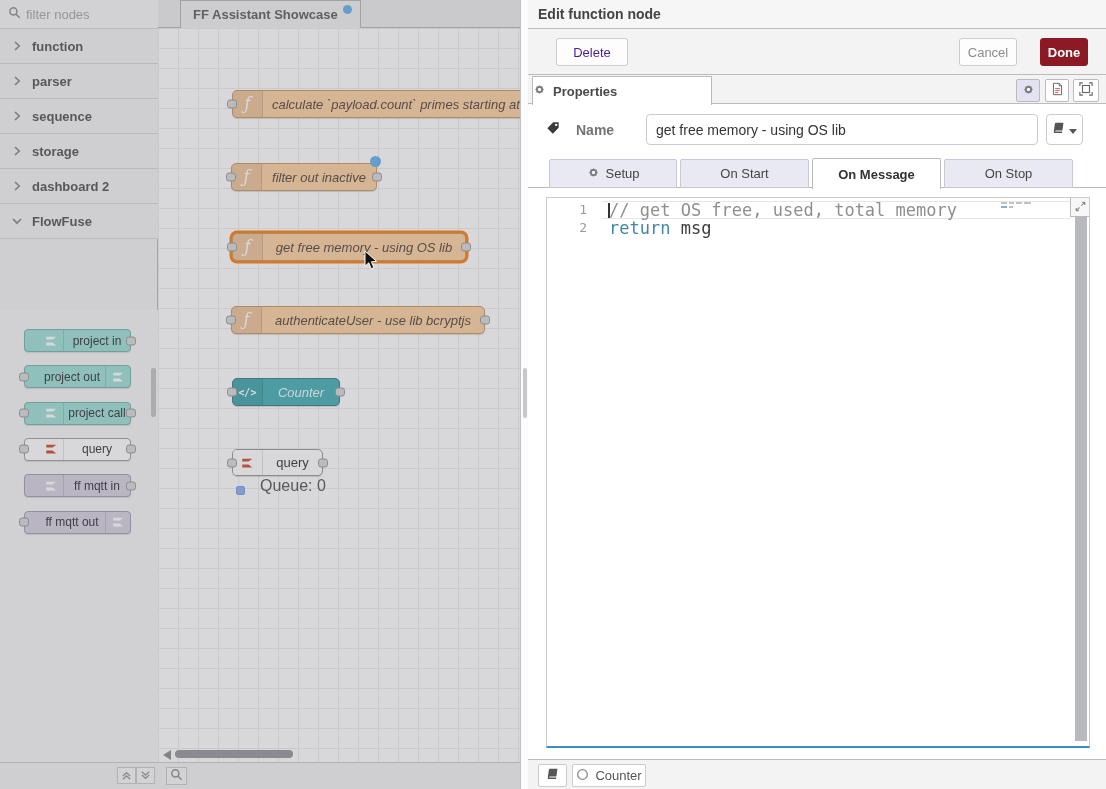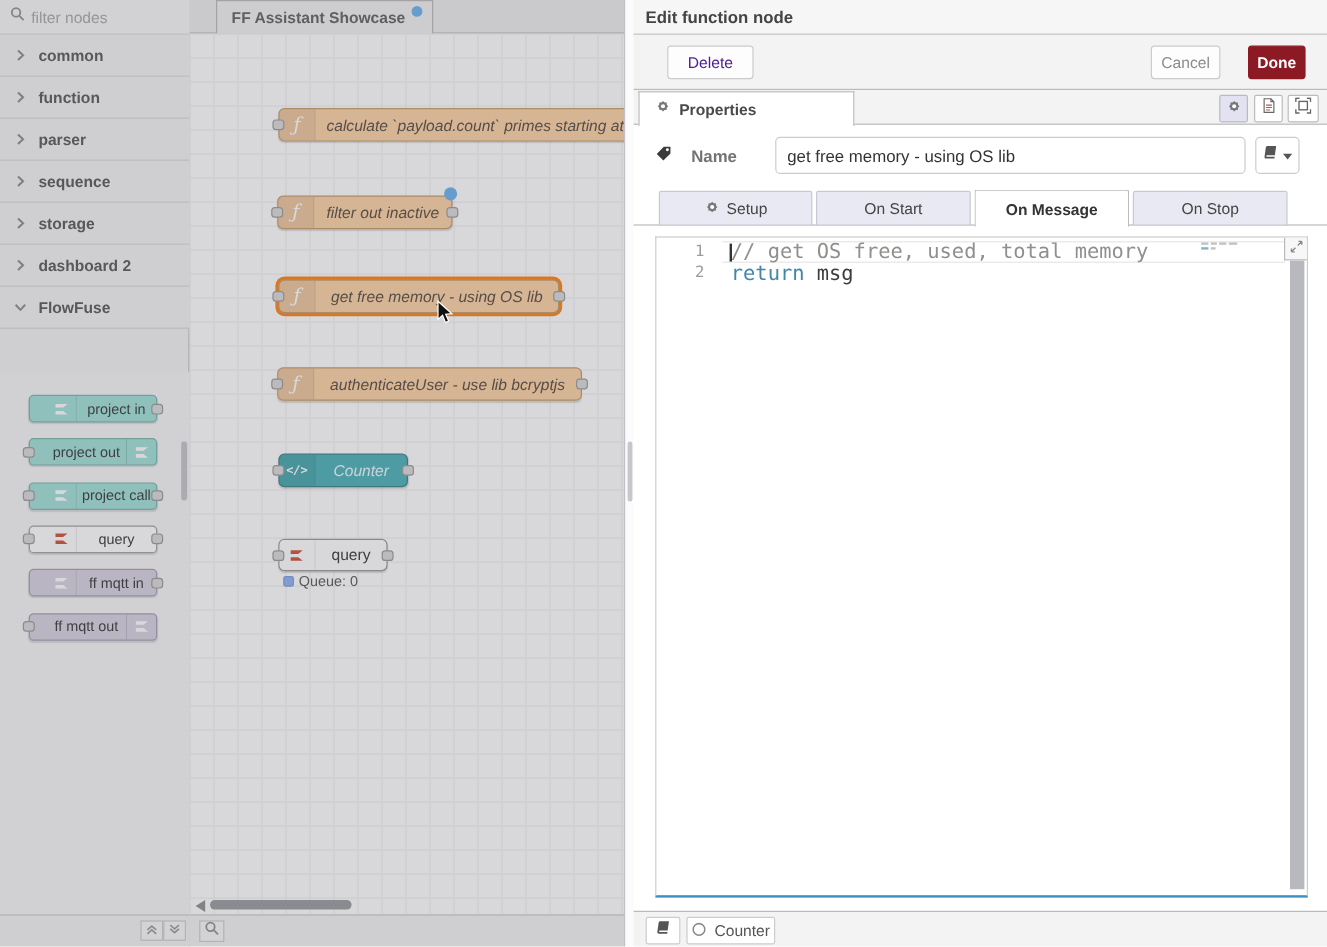--- a/index.html
+++ b/index.html
@@ -47,21 +47,21 @@
   .cnode .nicon { width:30px; display:flex; align-items:center; justify-content:center; background:rgba(0,0,0,0.06); border-right:1px solid rgba(0,0,0,0.12); border-radius:4px 0 0 4px; }
   .cnode .nlabel { flex:1; display:flex; align-items:center; justify-content:center; padding:0 9px; white-space:nowrap; overflow:hidden; }
   .cnode.function { background:var(--function-node); border:1px solid #c49a64; color:#53463a; font-style:italic; }
   .cnode.template { background:var(--template-node); border:1px solid #357f85; color:#eef9f9; font-style:italic; }
   .cnode.query { background:#fff; border:1px solid #999; color:#333; height:27px; }
   .cnode.selected { box-shadow:0 0 0 2.5px var(--selected-outline); }
   .cnode.clipped .nlabel { justify-content:flex-start; }
   .cnode .fn-glyph { font-family:"DejaVu Serif", serif; font-style:italic; font-size:16px; color:#fff; line-height:1; }
   .cnode .tpl-glyph { font-family:"DejaVu Sans Mono", monospace; font-weight:bold; font-size:10px; color:#fff; }
   .cnode .changed-dot { position:absolute; right:-5px; top:-8px; width:11px; height:11px; border-radius:50%; background:var(--modified-dot); }
-  .node-status { position:absolute; display:flex; align-items:center; gap:4px; font-size:12px; color:#555; }
+  .node-status { position:absolute; display:flex; align-items:flex-end; gap:15px; font-size:16px; color:#555; }
   .node-status .status-square { width:9px; height:9px; border-radius:2px; background:var(--status-dot); border:1px solid #7d9bd8; }
   #h-scroll-arrow { position:absolute; left:5px; top:750px; width:0; height:0; border-top:5px solid transparent; border-bottom:5px solid transparent; border-right:8px solid #8d8d8d; cursor:pointer; }
   #h-scroll-thumb { position:absolute; left:17px; top:750px; width:118px; height:8px; border-radius:4px; background:#97979d; cursor:pointer; }
   #canvas-footer { position:absolute; left:0; top:762px; width:362px; height:27px; background:#f3f3f3; border-top:1px solid #ccc; }
   #canvas-zoom-search { position:absolute; left:8px; top:4px; width:21px; height:18px; background:#f9f9f9; border:1px solid #ccc; display:flex; align-items:center; justify-content:center; cursor:pointer; }
 
   #dim-overlay { position:absolute; left:0; top:0; width:520px; height:789px; background:rgba(100,100,110,0.25); z-index:50; pointer-events:none; }
   #mouse-cursor { position:absolute; left:364px; top:250px; z-index:60; pointer-events:none; }
 
   
@@ -70,21 +70,21 @@
   #tray-resize .nub { position:absolute; left:2px; top:368px; width:4px; height:50px; background:#c6c6cb; border-radius:2px; }
   #tray-panel { position:absolute; left:8px; top:0; width:578px; height:789px; background:#fff; }
   #tray-header { position:absolute; left:0; top:0; width:578px; height:29px; background:#f6f6f6; border-bottom:1px solid #bbb; display:flex; align-items:center; padding-left:10px; }
   #tray-header .tray-title { font-size:14px; font-weight:bold; color:#444; }
   #tray-toolbar { position:absolute; left:0; top:29px; width:578px; height:46px; background:#f3f3f3; border-bottom:1px solid #bbb; }
   .btn { position:absolute; top:9px; height:28px; border:1px solid #ccc; border-radius:3px; background:#fdfdfd; font-size:13px; display:flex; align-items:center; justify-content:center; cursor:pointer; font-family:"Liberation Sans",sans-serif; }
   #btn-delete { left:28px; width:72px; color:#4c1d95; }
   #btn-cancel { left:431px; width:58px; color:#8c8c8c; }
   #btn-done { left:512px; width:48px; background:var(--done-button); border-color:var(--done-button); color:#fff; font-weight:bold; }
   #tray-tabbar { position:absolute; left:0; top:75px; width:578px; height:29px; background:#f3f3f3; border-bottom:1px solid #bbb; }
-  #properties-tab { position:absolute; left:4px; top:1px; width:180px; height:29px; background:#fff; border:1px solid #bbb; border-bottom:none; display:flex; align-items:center; gap:7px; padding-left:13px; z-index:2; cursor:pointer; }
+  #properties-tab { position:absolute; left:4px; top:1px; width:180px; height:29px; background:#fff; border:1px solid #bbb; border-bottom:none; display:flex; align-items:center; gap:7px; padding-left:0; z-index:2; cursor:pointer; }
   #properties-tab span.lbl { font-size:13px; font-weight:bold; color:#4a4a4a; }
   .mini-btn { position:absolute; top:4px; height:23px; border:1px solid #bbb; border-radius:2px; background:#fff; display:flex; align-items:center; justify-content:center; cursor:pointer; }
   #btn-edit-props { left:488px; width:24px; background:#e2e2f2; }
   #btn-edit-desc { left:517px; width:24px; }
   #btn-edit-appearance { left:545px; width:26px; }
   #name-row { position:absolute; left:0; top:106px; width:578px; height:48px; }
   #name-label { position:absolute; left:18px; top:15px; display:flex; align-items:flex-end; gap:16px; font-size:14px; font-weight:bold; color:#737373; }
   #name-input { position:absolute; left:118px; top:8px; width:392px; height:31px; border:1px solid #ccc; border-radius:4px; padding:0 9px; font-size:14px; color:#333; font-family:"Liberation Sans",sans-serif; outline:none; }
   #name-lib-btn { position:absolute; left:518px; top:8px; width:37px; height:31px; border:1px solid #ccc; border-radius:4px; background:#fff; display:flex; align-items:center; justify-content:center; gap:4px; cursor:pointer; }
   #func-tabs { position:absolute; left:0; top:158px; width:578px; height:30px; }
@@ -125,28 +125,20 @@
             </svg></span>
         <input placeholder="filter nodes" style="">
       </div>
       <div id="palette-cats">
           <div class="pcat">
             <span class="chev">
               <svg width="10" height="10" viewBox="0 0 10 10" fill="none" stroke="#8a8a8a" stroke-width="1.7">
                 <path d="M3 1 L7.2 5 L3 9"></path>
               </svg>
             </span>
-            <span class="pcat-label">common</span>
-          </div>
-          <div class="pcat">
-            <span class="chev">
-              <svg width="10" height="10" viewBox="0 0 10 10" fill="none" stroke="#8a8a8a" stroke-width="1.7">
-                <path d="M3 1 L7.2 5 L3 9"></path>
-              </svg>
-            </span>
             <span class="pcat-label">function</span>
           </div>
           <div class="pcat">
             <span class="chev">
               <svg width="10" height="10" viewBox="0 0 10 10" fill="none" stroke="#8a8a8a" stroke-width="1.7">
                 <path d="M3 1 L7.2 5 L3 9"></path>
               </svg>
             </span>
             <span class="pcat-label">parser</span>
           </div>

